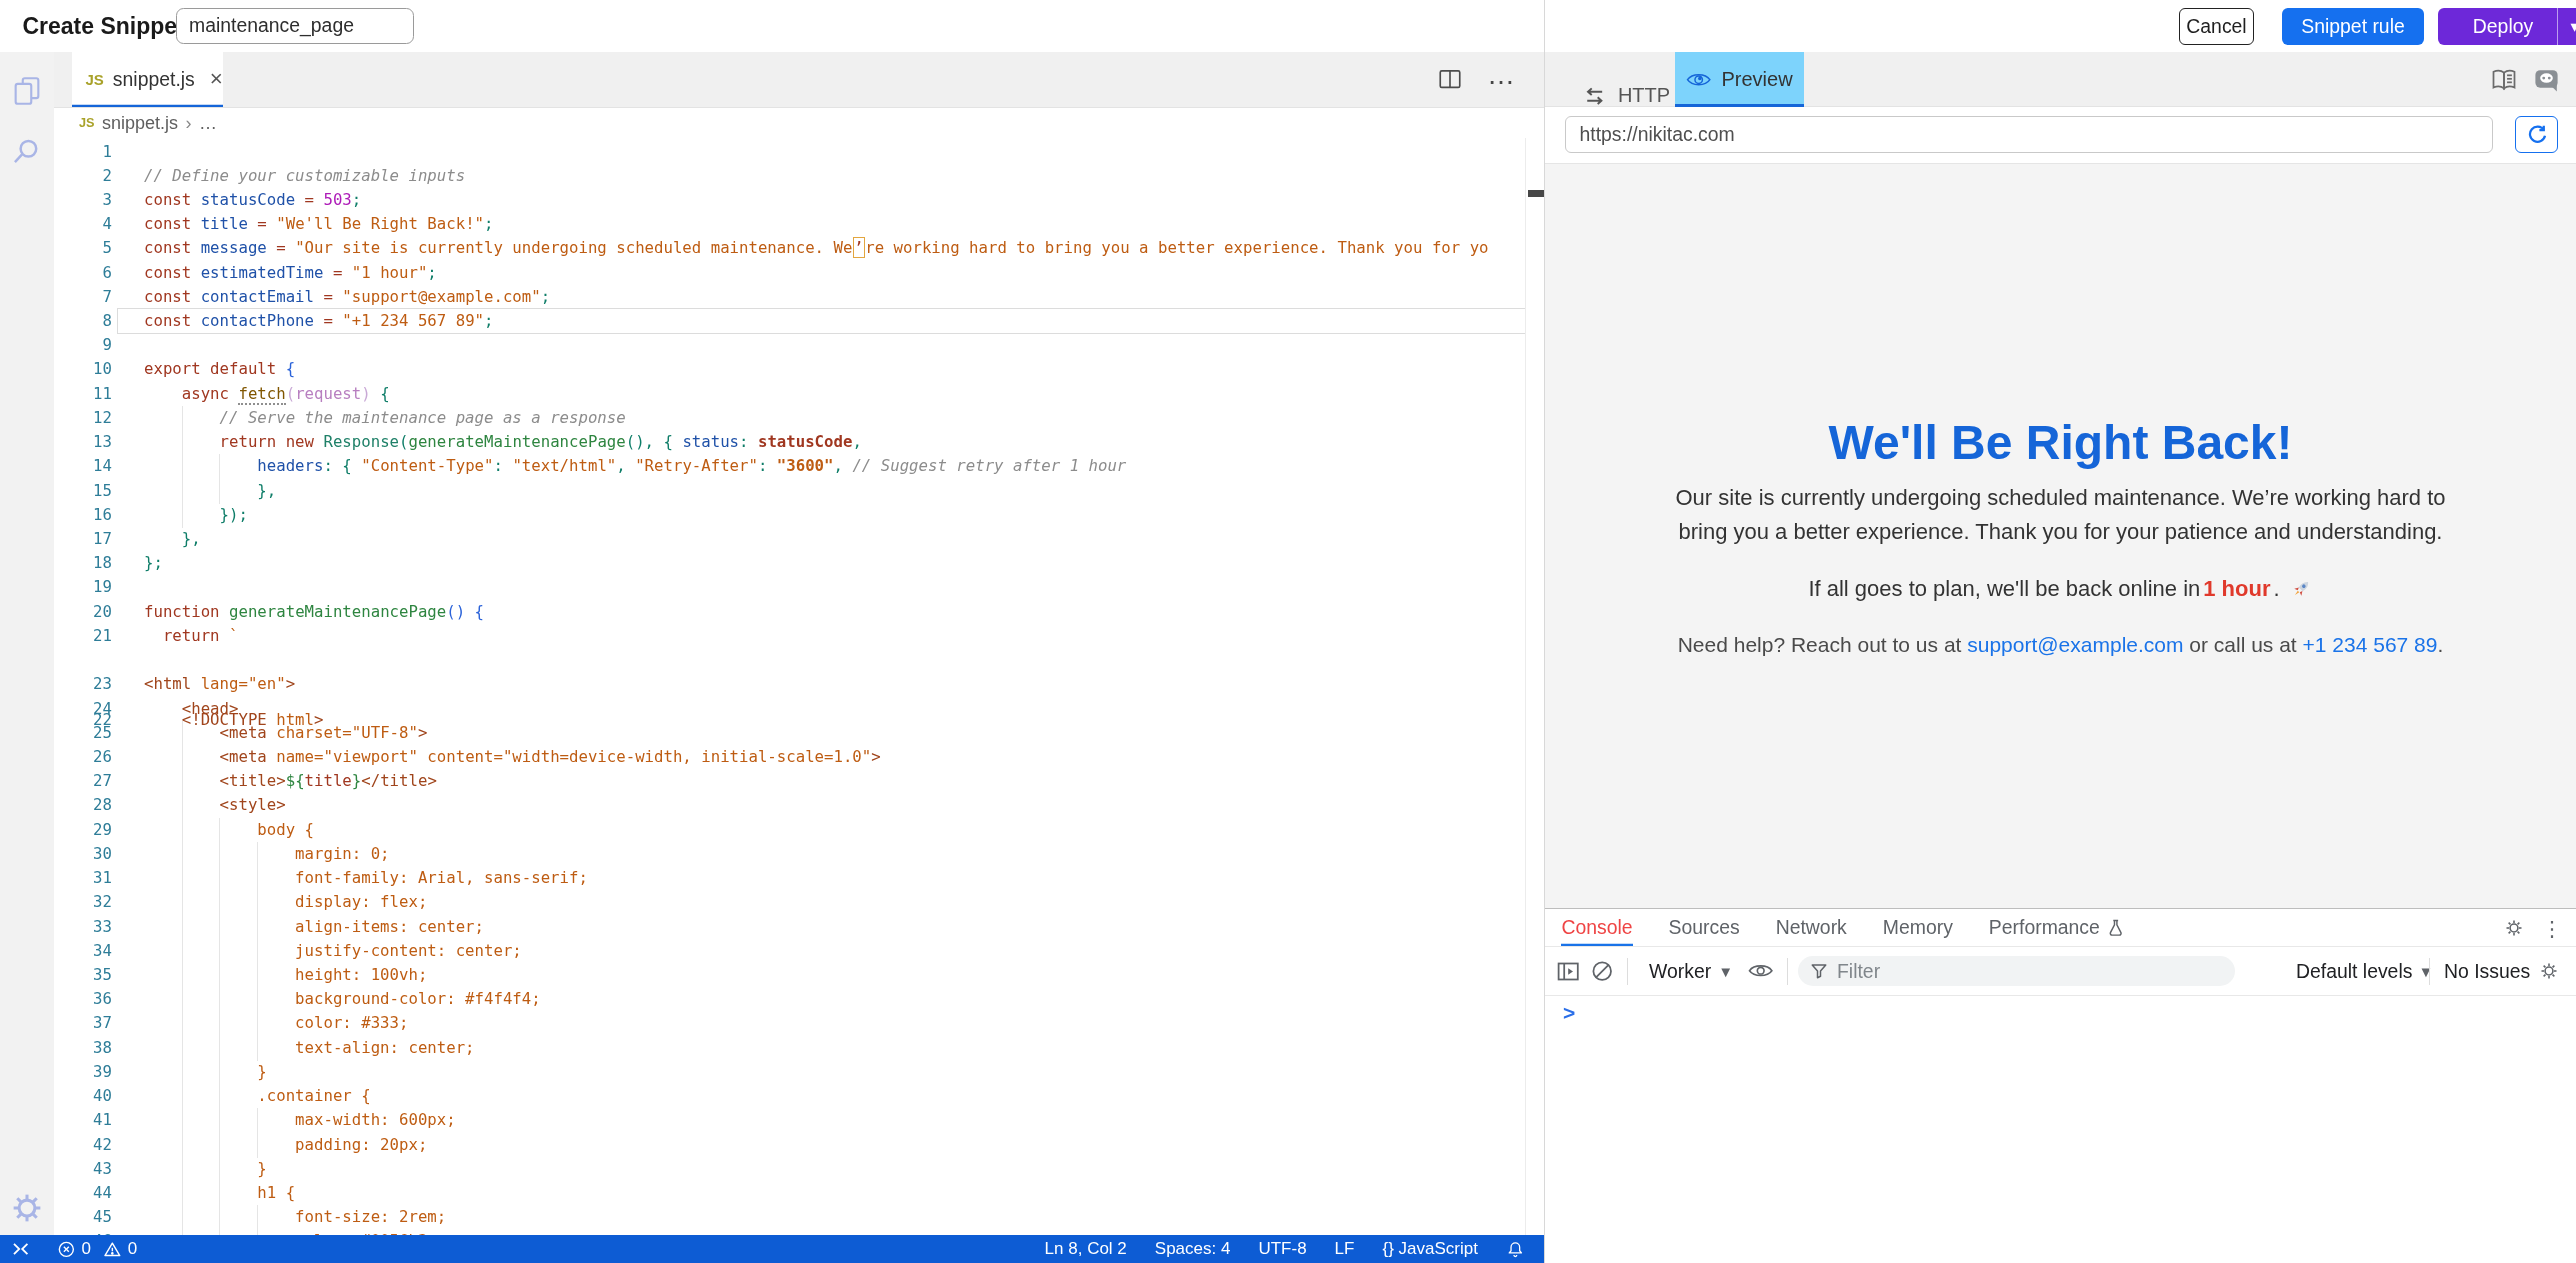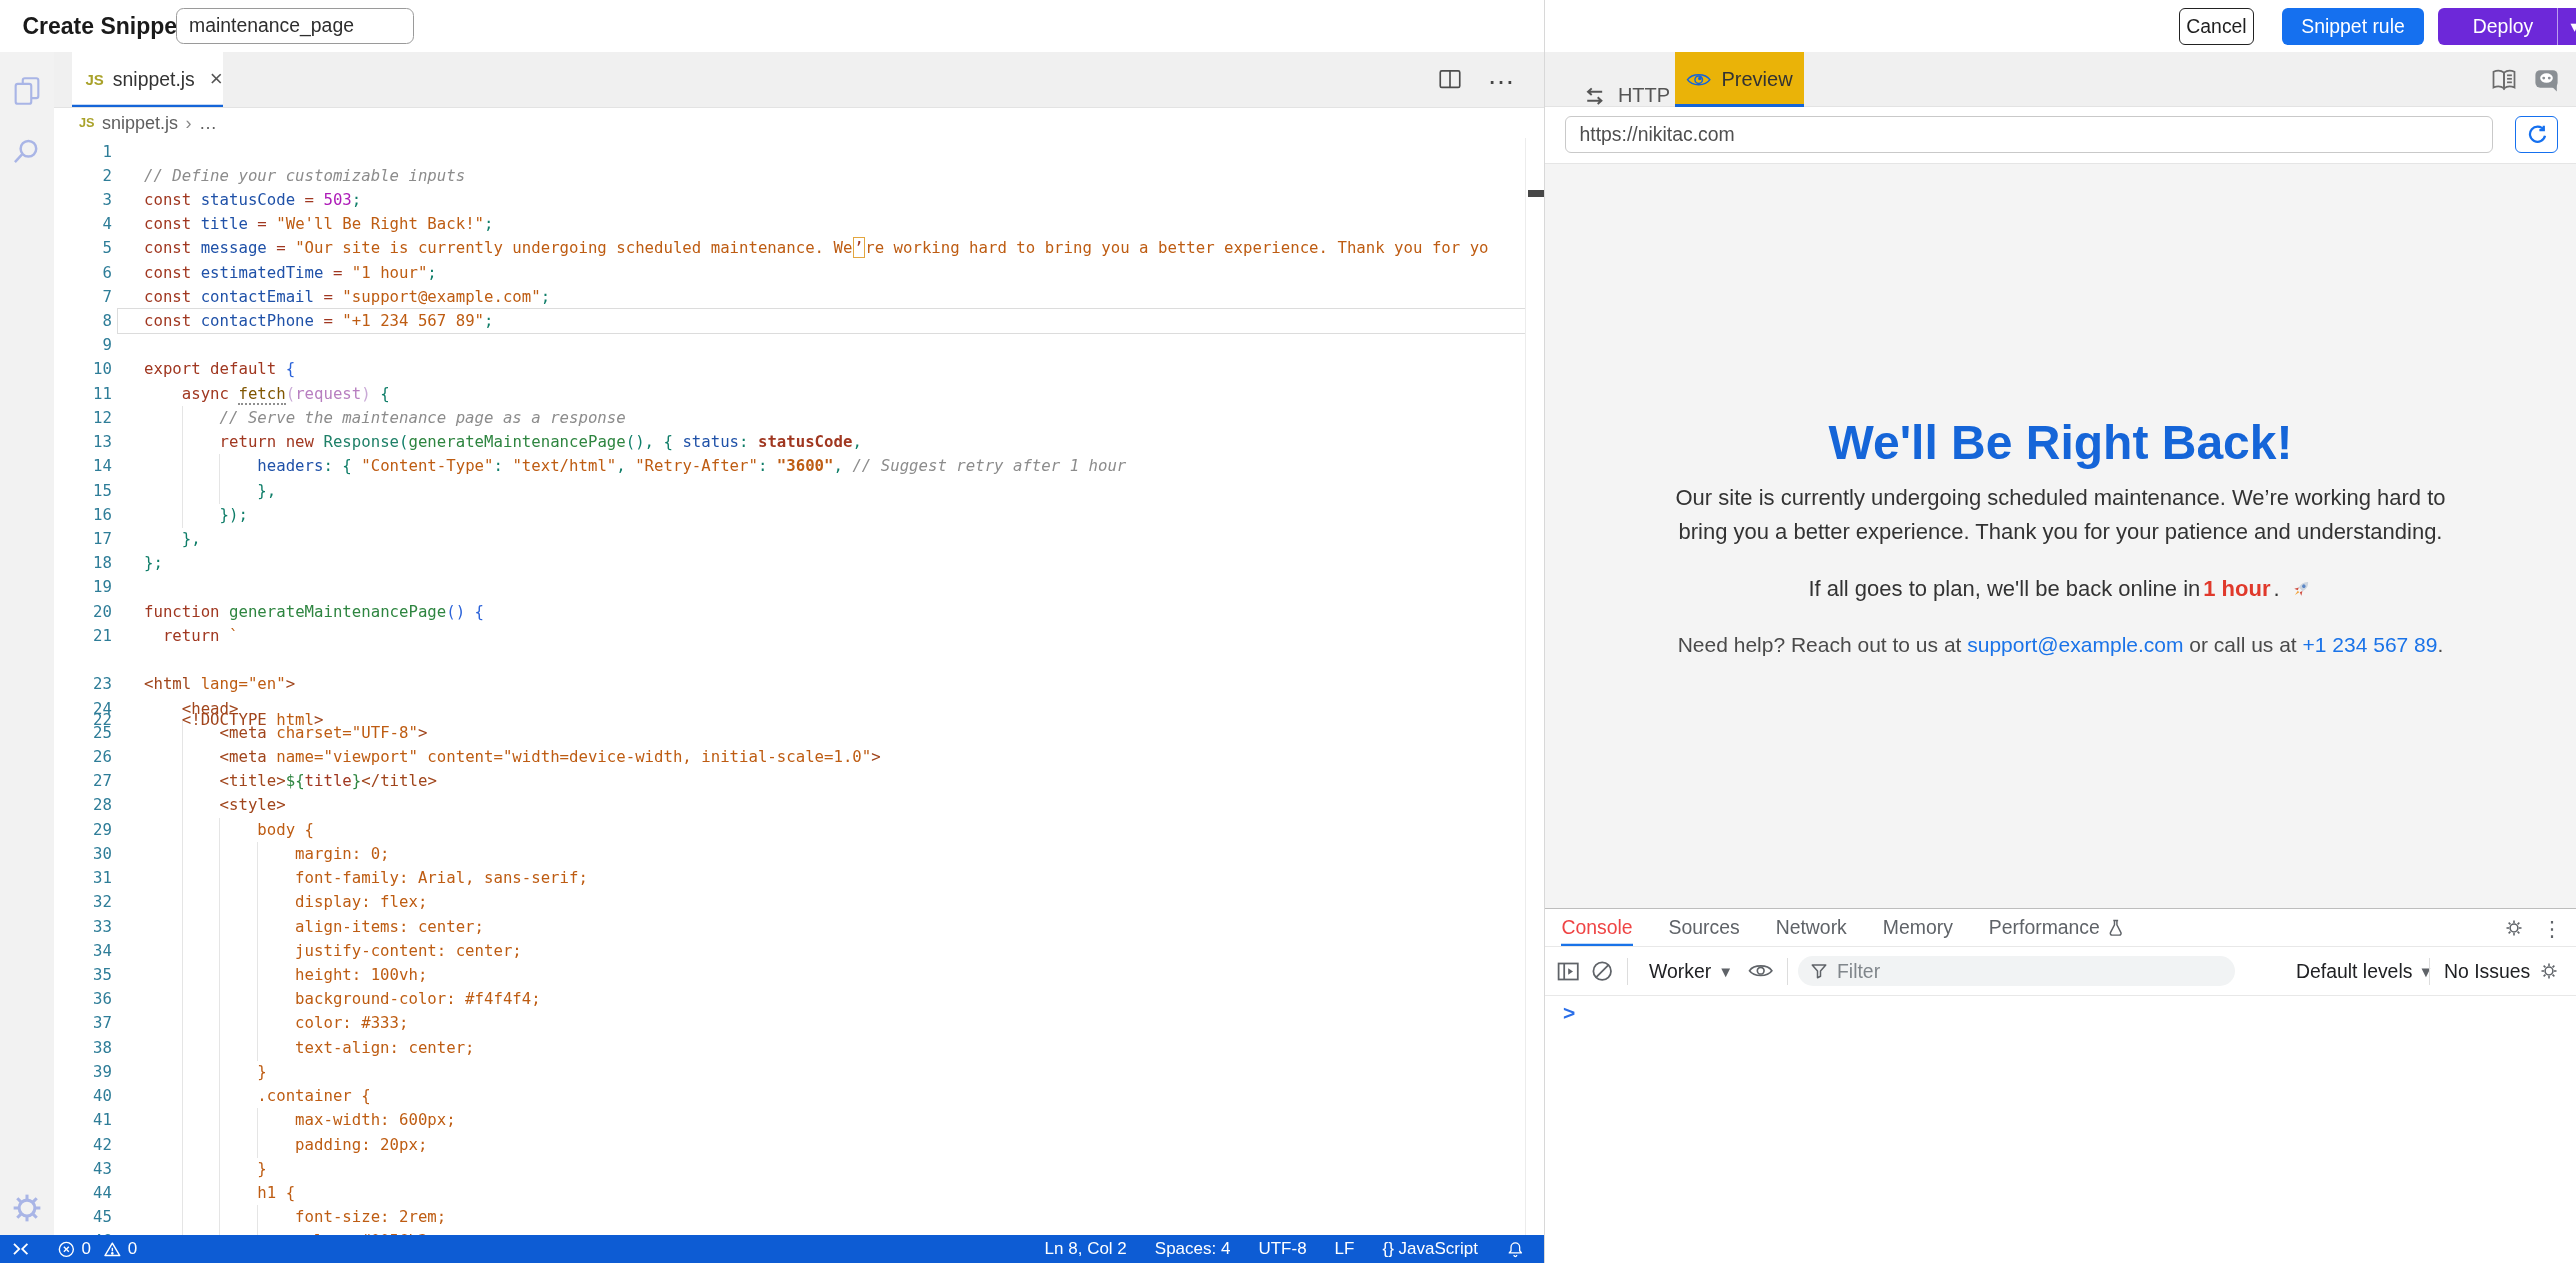--- a/index.html
+++ b/index.html
@@ -65,21 +65,21 @@
               display:flex;align-items:center;font-size:17px;}
   .sb-left{display:flex;align-items:center;gap:10.5px;padding-left:10.5px;}
   .sb-group{display:flex;align-items:center;gap:6px;margin-left:16.4px;}
   .sb-right{position:absolute;right:19.4px;display:flex;align-items:center;gap:28px;}
 
   
   .right-pane{position:absolute;left:1544px;top:0;width:1032px;height:1263px;border-left:0.7px solid #d8d8d8;box-sizing:border-box;}
   .rp-tabbar{position:absolute;left:0;top:52px;width:100%;height:55px;background:#f0f0f0;border-bottom:0.7px solid #e3e3e3;box-sizing:border-box;}
   .rp-tab-http{position:absolute;left:37px;top:0;height:55px;display:flex;align-items:flex-end;gap:10.5px;
                font-size:20px;color:#555;}
-  .rp-tab-preview{position:absolute;left:130px;top:0;width:129px;height:55px;background:#eab308;
+  .rp-tab-preview{position:absolute;left:130px;top:0;width:129px;height:55px;background:#7dd3fc;
                display:flex;align-items:center;justify-content:center;gap:9.7px;font-size:20px;color:#333;
                box-shadow:inset 0 -3px 0 #1565D8;}
   .rp-icons{position:absolute;right:16.4px;top:0;height:55px;display:flex;align-items:center;gap:15px;}
   .url-row{position:absolute;left:0;top:107px;width:100%;height:57px;background:#fff;border-bottom:0.7px solid #e5e5e5;box-sizing:border-box;}
   .url-input{position:absolute;left:20px;top:9px;width:928px;height:37px;border:1.5px solid #c9c9c9;border-radius:6px;
              display:flex;align-items:center;padding-left:13.5px;font-size:19.4px;color:#4f4f4f;box-sizing:border-box;background:#fff;}
   .reload-btn{position:absolute;left:970px;top:9px;width:43px;height:37px;border:1.9px solid #1570EF;border-radius:6px;
               display:flex;align-items:center;justify-content:center;box-sizing:border-box;background:#fff;}
 
   

